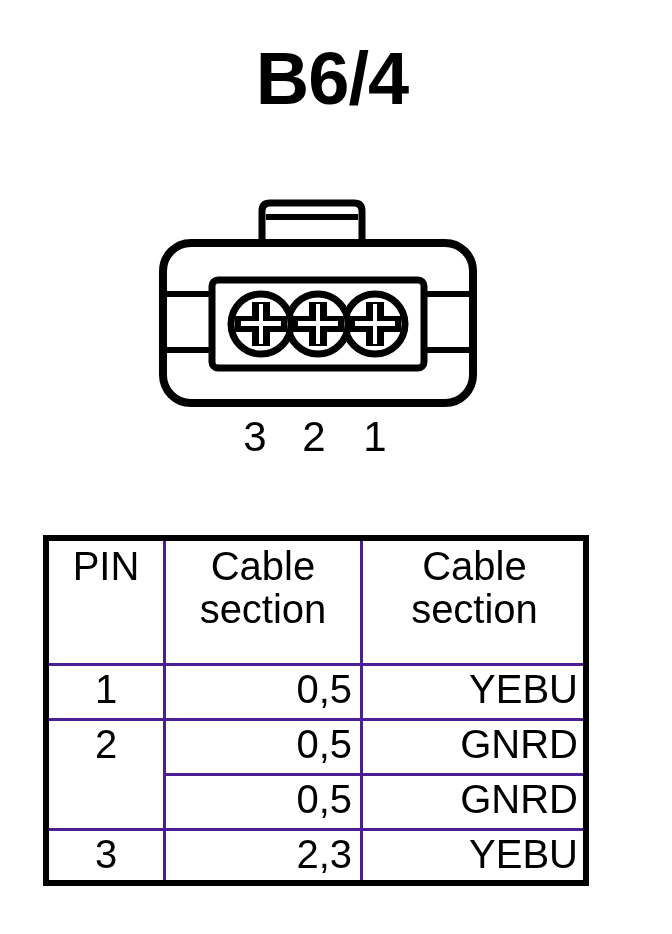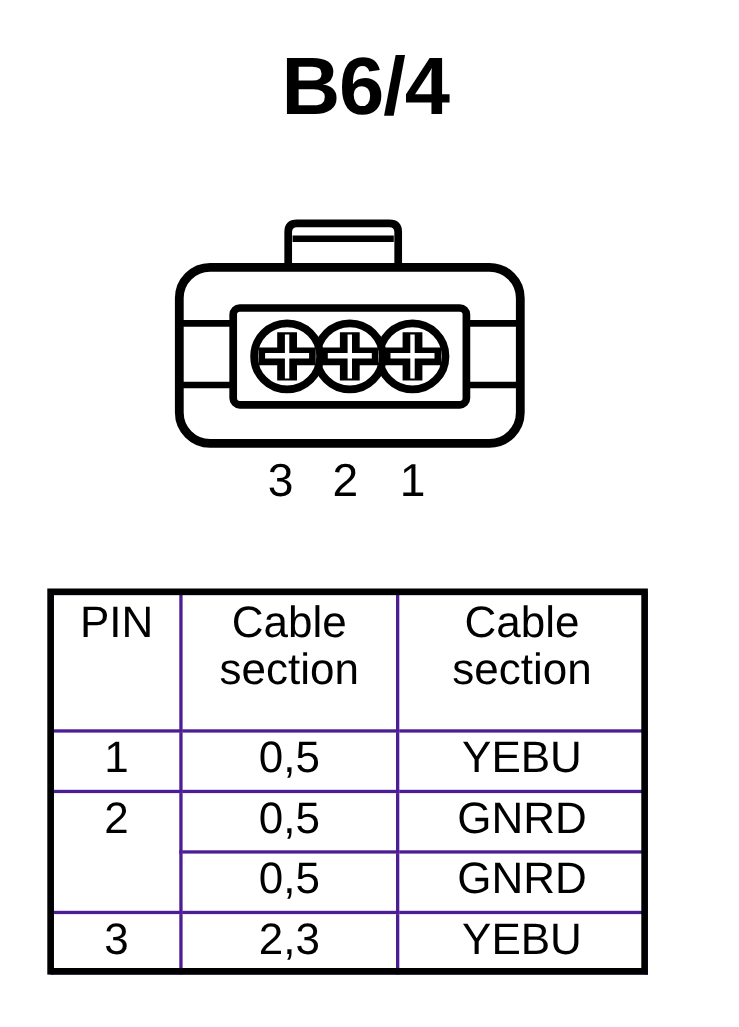--- a/index.html
+++ b/index.html
@@ -88,21 +88,21 @@
   #pin-table th {
     text-align: center;
     height: 118px;
     padding-top: 4px;
   }
   td.cell-pin {
     text-align: center;
   }
   td.cell-section,
   td.cell-colors {
-    text-align: center;
+    text-align: right;
     padding-left: 14px;
   }
   #pin-table tbody td {
     height: 50px;
     padding-top: 2px;
   }
   td.cell-pin.rowspan2 {
     vertical-align: top;
   }
 

